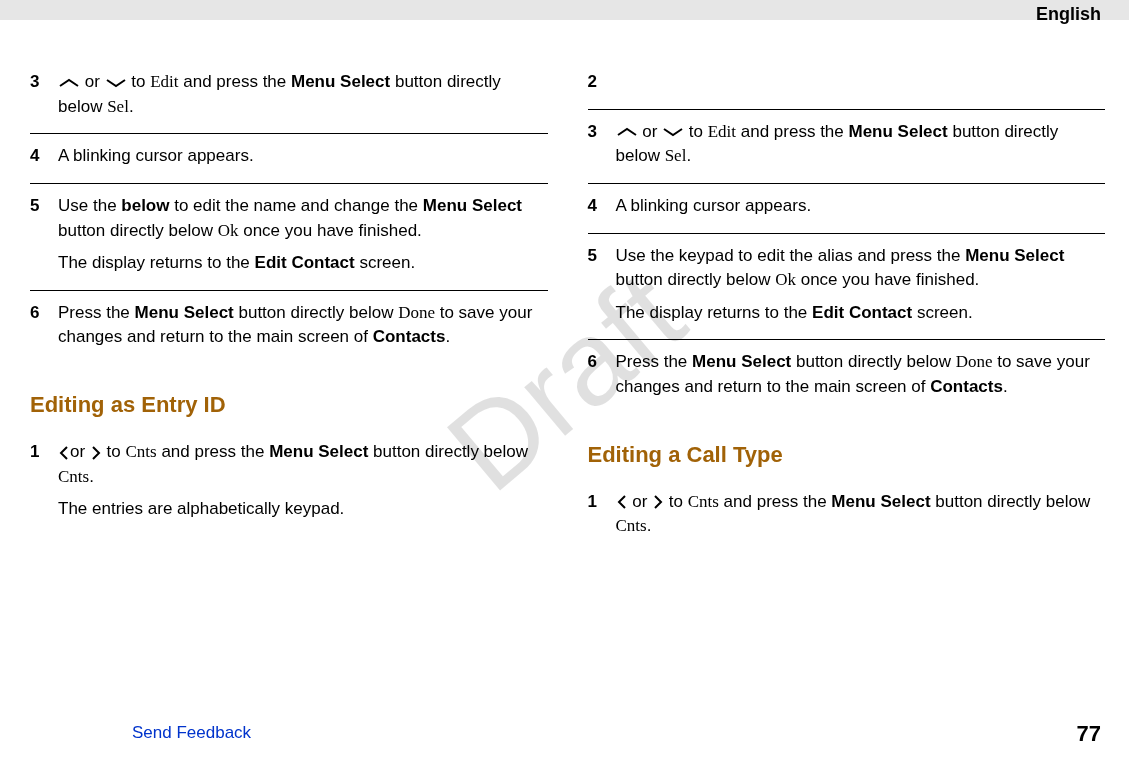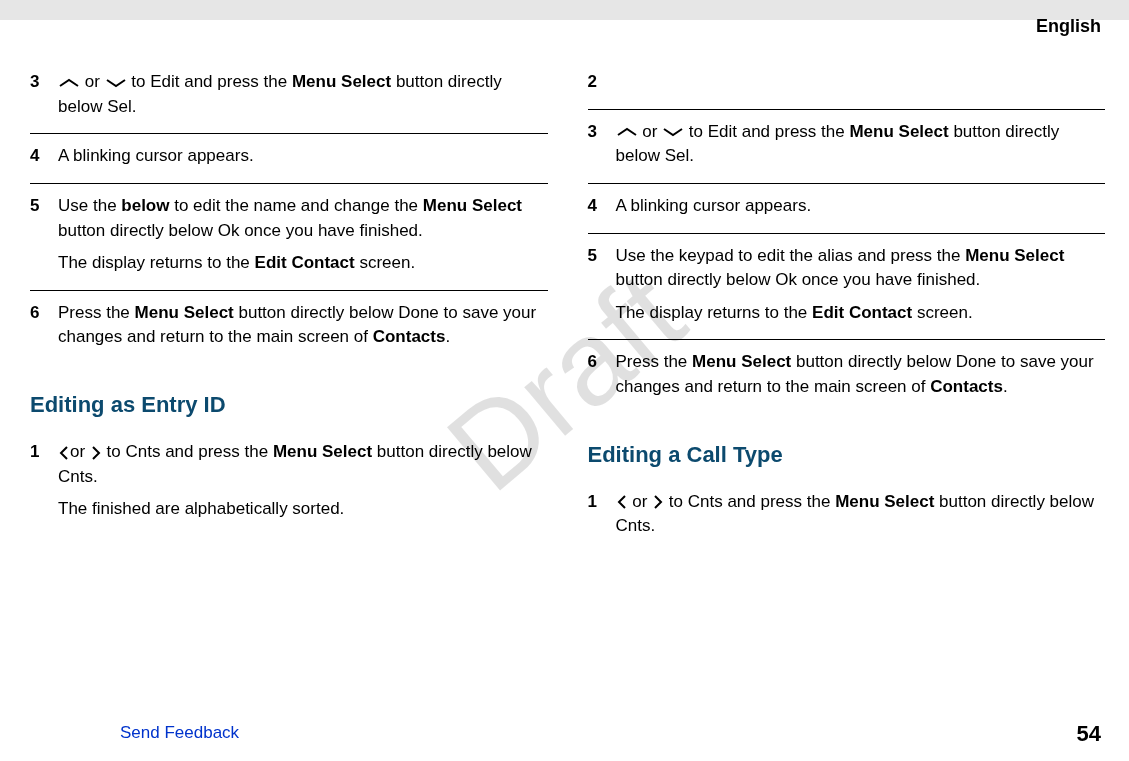--- a/index.html
+++ b/index.html
@@ -1,30 +1,30 @@
 <!DOCTYPE html>
 <html><head>
 <meta charset="utf-8">
 <style>
   body { margin:0; font-family: Arial, Helvetica, sans-serif; color:#000; }
   .page { width:1129px; height:761px; position:relative; box-sizing:border-box; background:#fff; }
   .topbar { background:#e6e6e6; height:20px; }
-  .lang { position:absolute; top:16px; right:28px; font-weight:bold; font-size:18px; }
+  .lang { position:absolute; top:4px; right:28px; font-weight:bold; font-size:18px; }
   .content { display:flex; padding:40px 24px 10px 30px; gap:40px; }
   .col { width:520px; }
   .step { display:flex; padding:10px 0 14px 0; border-bottom:1px solid #000; }
   .step:last-of-type { border-bottom:none; }
   .num { font-weight:bold; width:28px; flex-shrink:0; font-size:17px; line-height:1.45; }
   .body { font-size:17px; line-height:1.45; }
   .body p { margin:0 0 8px 0; }
   .body p:last-child { margin-bottom:0; }
-  .mono { font-family: Liberation Sans, sans-serif; }
-  .heading { color:#0c4a6e; font-weight:bold; font-size:22px; margin:28px 0 12px 0; }
+  .mono { font-family: Liberation Serif, serif; }
+  .heading { color:#a16207; font-weight:bold; font-size:22px; margin:28px 0 12px 0; }
   .watermark { position:absolute; left:50%; top:50%; transform:translate(-50%,-50%) rotate(-40deg); font-size:120px; color:rgba(0,0,0,0.12); font-weight:normal; pointer-events:none; font-family:Arial; }
-  .footer-left { position:absolute; bottom:18px; left:120px; color:#0033cc; font-size:17px; }
+  .footer-left { position:absolute; bottom:18px; left:132px; color:#0033cc; font-size:17px; }
   .footer-right { position:absolute; bottom:14px; right:28px; font-weight:bold; font-size:22px; }
   svg.arrow { display:inline-block; vertical-align:middle; }
 </style>
 </head>
 <body>
 
 <div class="page">
   <div class="topbar"></div>
   <div class="lang">English</div>
   <div class="watermark">Draft</div>
@@ -77,21 +77,21 @@
       <div class="step" style="border-bottom:none">
         <div class="num">1</div>
         <div class="body">
           <p>
             <svg class="arrow" width="12" height="16">
                 <path d="M9 2 L3 8 L9 14" stroke="#000" stroke-width="2" fill="none"></path>
               </svg><span>or </span><svg class="arrow" width="12" height="16">
                 <path d="M3 2 L9 8 L3 14" stroke="#000" stroke-width="2" fill="none"></path>
               </svg><span> to </span><span class="mono">Cnts</span><span> and press the </span><b>Menu Select</b><span> button directly below </span><span class="mono">Cnts</span><span>.</span>
           </p>
-          <p>The finished are alphabetically sorted.</p>
+          <p>The entries are alphabetically keypad.</p>
         </div>
       </div>
 
     </div>
 
     <div class="col">
 
       <div class="step">
         <div class="num">2</div>
       </div>
@@ -147,14 +147,14 @@
                 <path d="M3 2 L9 8 L3 14" stroke="#000" stroke-width="2" fill="none"></path>
               </svg><span> to </span><span class="mono">Cnts</span><span> and press the </span><b>Menu Select</b><span> button directly below </span><span class="mono">Cnts</span><span>.</span>
           </p>
         </div>
       </div>
 
     </div>
   </div>
 
   <a class="footer-left">Send Feedback</a>
-  <div class="footer-right">54</div>
+  <div class="footer-right">77</div>
 </div>
 
 </body></html>

